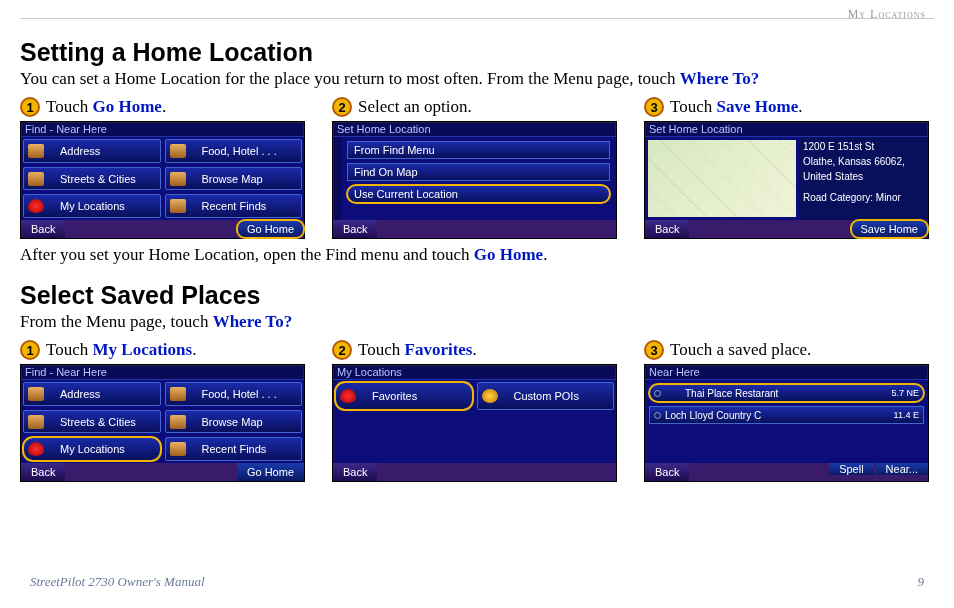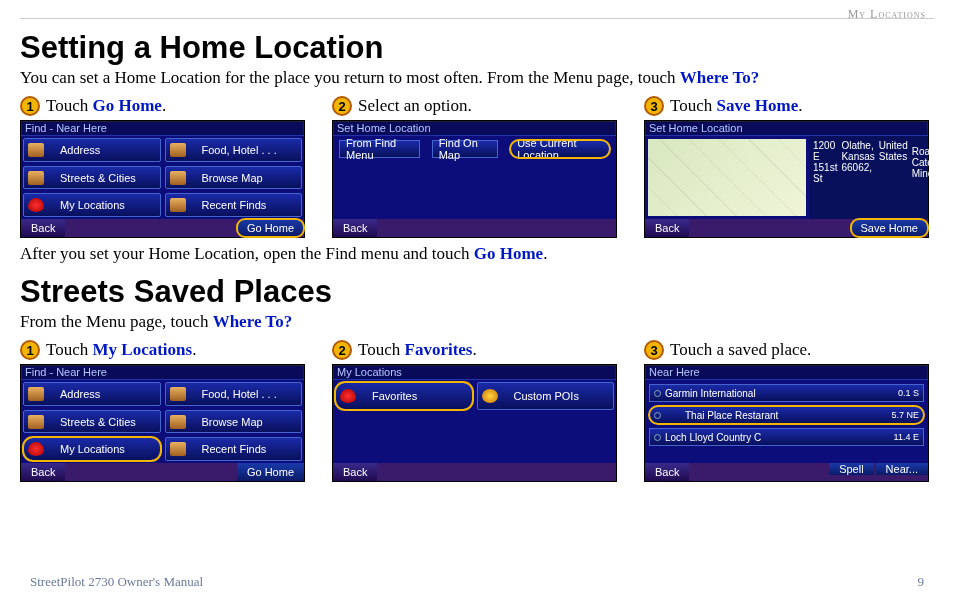--- a/index.html
+++ b/index.html
@@ -6,21 +6,21 @@
   body {
     font-family: "Times New Roman", serif;
     width: 954px;
     height: 608px;
     background: #fff;
     position: relative;
     padding: 0 20px;
   }
   .topline { border-top: 1px solid #ccc; margin-top: 18px; }
   .header-right { text-align: right; font-variant: small-caps; color: #999; font-size: 12px; letter-spacing: 1px; margin-top: -12px; padding-right: 8px;}
-  h1 { font-family: Arial, sans-serif; font-weight: bold; font-size: 31px; margin-top: 8px; margin-bottom: 2px; }
+  h1 { font-family: Arial, sans-serif; font-weight: bold; font-size: 25px; margin-top: 16px; margin-bottom: 2px; }
   .intro { font-size: 17px; margin-bottom: 8px; }
   .link { color: #0018c4; font-weight: bold; }
   .row3 { display: flex; gap: 22px; margin-bottom: 6px;}
   .col { flex: 1; }
   .step { display:flex; align-items:center; gap:6px; margin-bottom:4px;}
   .step-circle {
     width: 20px; height: 20px; border-radius: 50%;
     background: #f3b600; border: 2px solid #b35900;
     display:flex; align-items:center; justify-content:center;
     font-family: Arial,sans-serif; font-weight:bold; font-size:13px;
@@ -49,26 +49,26 @@
   .icon.heart { background: radial-gradient(#ff3030,#aa0000); border-radius:50% 50% 50% 50% / 60% 60% 40% 40%; }
   .icon.marker { background: radial-gradient(#ffd040,#cc7700); border-radius:50%;}
   .device-footer { height:18px; background:#3a1a6a; display:flex; justify-content:space-between; align-items:flex-start; padding:0 0px;}
   .foot-btn { background:linear-gradient(#3a2a8a,#200a50); color:#fff; font-size:11px; height:100%; display:flex; align-items:center; padding:0 10px; }
   .foot-btn.right { background:linear-gradient(#1a3aaa,#0a1a66); }
   .foot-btn.highlight { outline:2px solid #f3b600; outline-offset:-1px; border-radius:8px;}
   .option-btn { margin:2px 6px; background: linear-gradient(#1a2aa8,#08105c); border:1px solid #4466cc; height:18px; display:flex; align-items:center; padding:0 6px; color:#fff; font-size:11px;}
   .option-btn.highlight { outline:2px solid #f3b600; outline-offset:-1px; border-radius:10px;}
   .map-area { flex:1; background: linear-gradient(135deg,#d8e8c0,#f0f4d8); position:relative; margin:3px;}
   .map-area::before{content:"";position:absolute;inset:0;background:repeating-linear-gradient(45deg,transparent 0 20px,rgba(100,100,100,.1) 20px 21px);}
-  .info-panel { width:119px; background:#08105c; color:#fff; font-size:10px; padding:4px; display:flex; flex-direction:row; gap:4px;}
+  .info-panel { width:129px; background:#08105c; color:#fff; font-size:10px; padding:4px; display:flex; flex-direction:column; gap:4px;}
   .list-item { margin:2px 4px; height:18px; background:linear-gradient(#1a2aa8,#08105c); border:1px solid #4466cc; display:flex; align-items:center; padding:0 4px; color:#fff; font-size:10px; gap:4px;}
   .list-item.highlight { outline:2px solid #f3b600; outline-offset:-1px; border-radius:10px;gap:24px;}
   .list-item .dist { margin-left:auto; font-size:9px;}
   .after-text { font-size:17px; margin:6px 0 10px 0;}
-  .footer { position:absolute; bottom:18px; left:30px; right:30px; display:flex; justify-content:space-between; color:#6a7a9a; font-size:13px;text-align:center;}
+  .footer { position:absolute; bottom:18px; left:30px; right:30px; display:flex; justify-content:space-between; font-style:italic; color:#6a7a9a; font-size:13px;text-align:center;}
   .bullet { width:7px;height:7px;border:1px solid #8ab;border-radius:50%;flex-shrink:0;}
 </style>
 </head>
 <body>
 
 <div class="topline"></div>
 <div class="header-right">My Locations</div>
 
 <h1>Setting a Home Location</h1>
 <p class="intro">
@@ -123,21 +123,21 @@
     </div>
   </div>
 
   <div class="col">
     <div class="step">
       <div class="step-circle">2</div>
       <div class="step-text">Select an option.</div>
     </div>
     <div class="device">
       <div class="device-title">Set Home Location</div>
-      <div class="device-body" style="flex-direction:row; padding:2px 0;">
+      <div class="device-body" style="flex-direction:column; padding:2px 0;margin-left:8px;">
         <div class="option-btn">From Find Menu</div>
         <div class="option-btn">Find On Map</div>
         <div class="option-btn highlight">Use Current Location</div>
         <div style="flex:1"></div>
       </div>
       <div class="device-footer">
         <div class="foot-btn">Back</div>
       </div>
     </div>
   </div>
@@ -165,21 +165,21 @@
         <div class="foot-btn right highlight">Save Home</div>
       </div>
     </div>
   </div>
 </div>
 
 <p class="after-text">
   <span>After you set your Home Location, open the Find menu and touch </span><span class="link">Go Home</span><span>.</span>
 </p>
 
-<h1>Streets Saved Places</h1>
+<h1>Select Saved Places</h1>
 <p class="intro">
   <span>From the Menu page, touch </span><span class="link">Where To?</span>
 </p>
 
 <div class="row3">
 
   <div class="col">
     <div class="step">
       <div class="step-circle">1</div>
       <div class="step-text">
@@ -257,25 +257,20 @@
   </div>
 
   <div class="col">
     <div class="step">
       <div class="step-circle">3</div>
       <div class="step-text">Touch a saved place.</div>
     </div>
     <div class="device">
       <div class="device-title">Near Here</div>
       <div class="device-body" style="flex-direction:column; padding:2px 0;">
-        <div class="list-item">
-            <span class="bullet"></span>
-            <span>Garmin International</span>
-            <span class="dist"><span>0.1</span>&nbsp;<span>S</span></span>
-          </div>
         <div class="list-item highlight">
             <span class="bullet"></span>
             <span>Thai Place Restarant</span>
             <span class="dist"><span>5.7</span>&nbsp;<span>NE</span></span>
           </div>
         <div class="list-item">
             <span class="bullet"></span>
             <span>Loch Lloyd Country C</span>
             <span class="dist"><span>11.4</span>&nbsp;<span>E</span></span>
           </div>

